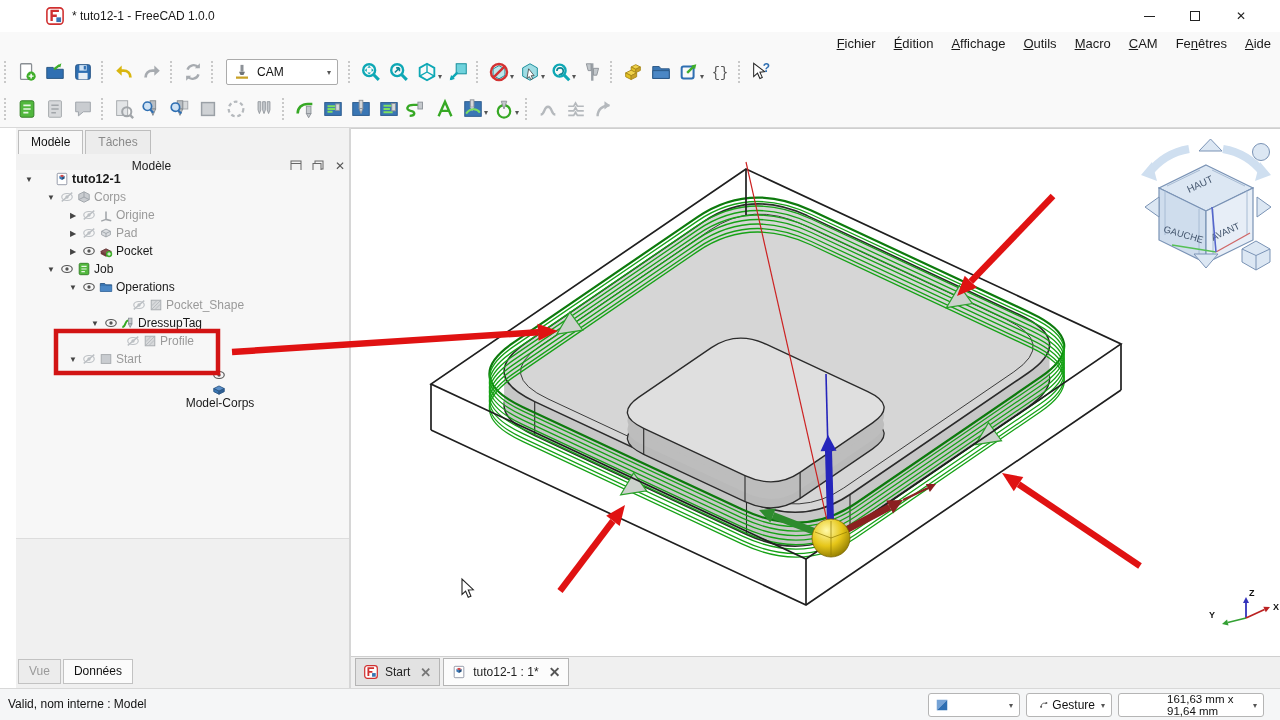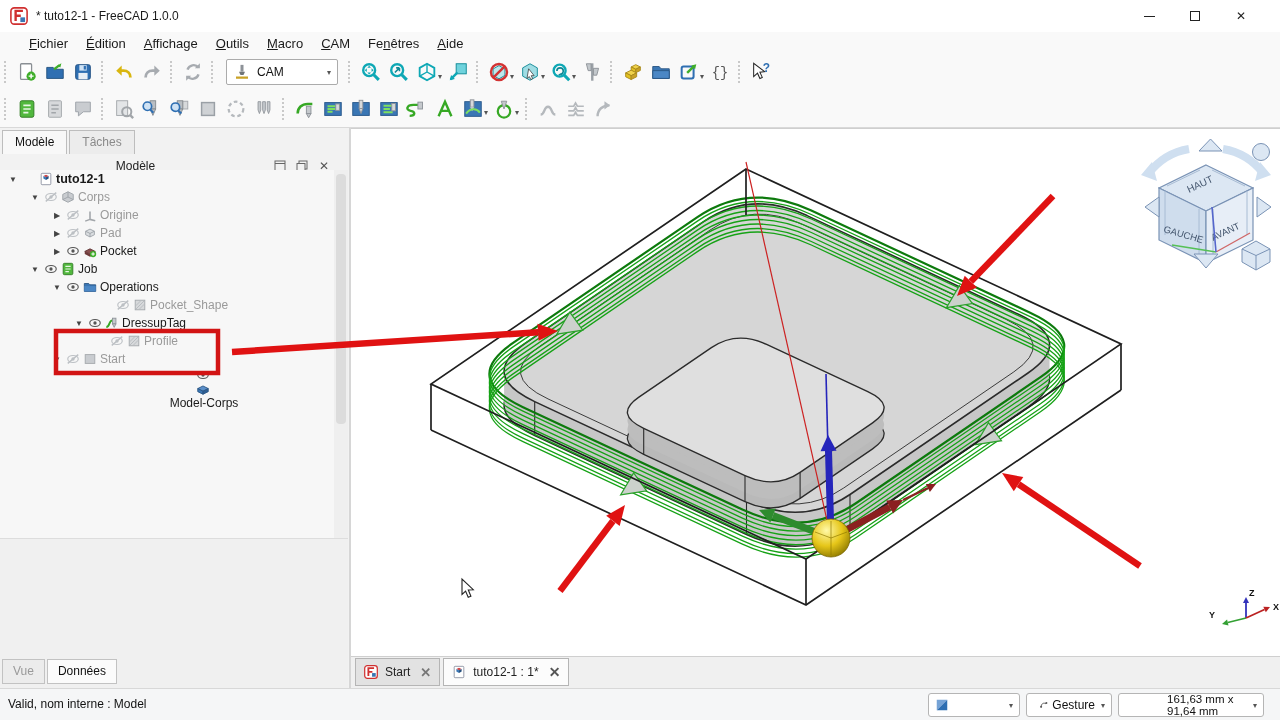--- a/index.html
+++ b/index.html
@@ -1,47 +1,47 @@
 <!DOCTYPE html>
 <html><head>
 <meta charset="utf-8">
 <style>
   * { margin:0; padding:0; box-sizing:border-box; }
   html,body { width:1280px; height:720px; overflow:hidden; font-family:"Liberation Sans",sans-serif; background:#fff; cursor:default; user-select:none; }
   .abs { position:absolute; }
   #app { position:relative; width:1280px; height:720px; background:#fff; }
 
   
-  #titlebar { left:0; top:0; width:1264px; height:32px; background:#ffffff; display:flex; align-items:center; }
+  #titlebar { left:0; top:0; width:1264px; height:32px; background:#ffffff; display:flex; align-items:center;padding-left:36px; }
   #titlebar .ticon { margin-left:10px; width:18px; height:18px; }
   #titlebar .ttext { margin-left:8px; font-size:12px; color:#1a1a1a; }
   #wincontrols { position:absolute; right:0; top:0; height:32px; display:flex; }
   .wbtn { width:46px; height:32px; display:flex; align-items:center; justify-content:center; color:#222; font-size:12px; }
   .wbtn .maxbox { width:10px; height:10px; border:1px solid #222; }
   .wbtn .minline { width:11px; height:1px; background:#222; }
 
   
-  #menubar { left:0; top:32px; width:1280px; height:22px; background:#f9f9f9; display:flex; align-items:center; padding-left:20px; }
+  #menubar { left:0; top:32px; width:1280px; height:22px; background:#f9f9f9; display:flex; align-items:center; padding-left:4px;justify-content:flex-end; }
   .menuitem { padding:2px 9px; font-size:13px; color:#1a1a1a; }
   .menuitem u { text-decoration:underline; }
 
   
   #tb1 { left:0; top:54px; width:1280px; height:36px; background:#f9f9f9; display:flex; align-items:center; }
   #tb2 { left:0; top:90px; width:1280px; height:38px; background:#f9f9f9; display:flex; align-items:center; border-bottom:1px solid #d9d9d9; }
   .tgroup { display:flex; align-items:center; margin-left:2px; }
   .grip { width:6px; height:22px; border-left:2px dotted #c9c9c9; margin:0 3px 0 2px; }
   .tbtn { width:28px; height:28px; display:flex; align-items:center; justify-content:center; background:transparent; border:none; position:relative; }
   .tbtn svg { display:block; }
   .dd { font-size:8px; color:#555; margin:8px 2px 0 -3px; }
   .wbcombo { height:26px; width:112px; background:#fff; border:1px solid #ababab; border-radius:2px; display:flex; align-items:center; padding:0 6px; margin:0 6px; }
   .wbcombo .wlabel { font-size:12px; color:#111; margin-left:6px; flex:1; }
   .wbcombo .cdd { font-size:8px; color:#555; }
 
   
-  #leftpanel { left:0; top:128px; width:351px; height:560px; background:#f2f2f2; }
+  #leftpanel { left:16px; top:128px; width:351px; height:560px; background:#f2f2f2; }
   #ptabs { position:absolute; left:2px; top:2px; display:flex; }
   .ptab { font-size:12px; padding:4px 12px 5px 12px; border:1px solid #bdbdbd; border-bottom:none; background:#ececec; color:#8a8a8a; margin-right:2px; }
   .ptab.active { background:#f8f8f8; color:#111; }
   #dockhead { position:absolute; left:0; top:27px; width:337px; height:22px; display:flex; align-items:center; }
   #dockhead .dtitle { flex:1; text-align:center; font-size:12px; color:#222; }
   .dbtn { width:18px; height:16px; display:flex; align-items:center; justify-content:center; margin-right:4px; }
   #tree { position:absolute; left:0; top:42px; width:334px; height:368px; background:#f7f7f7; overflow:hidden; }
   .trow { height:18px; display:flex; align-items:center; font-size:12px; color:#1a1a1a; white-space:nowrap; }
   .trow.gray { color:#9a9a9a; }
   .trow.bold { font-weight:bold; font-size:12.5px; }

